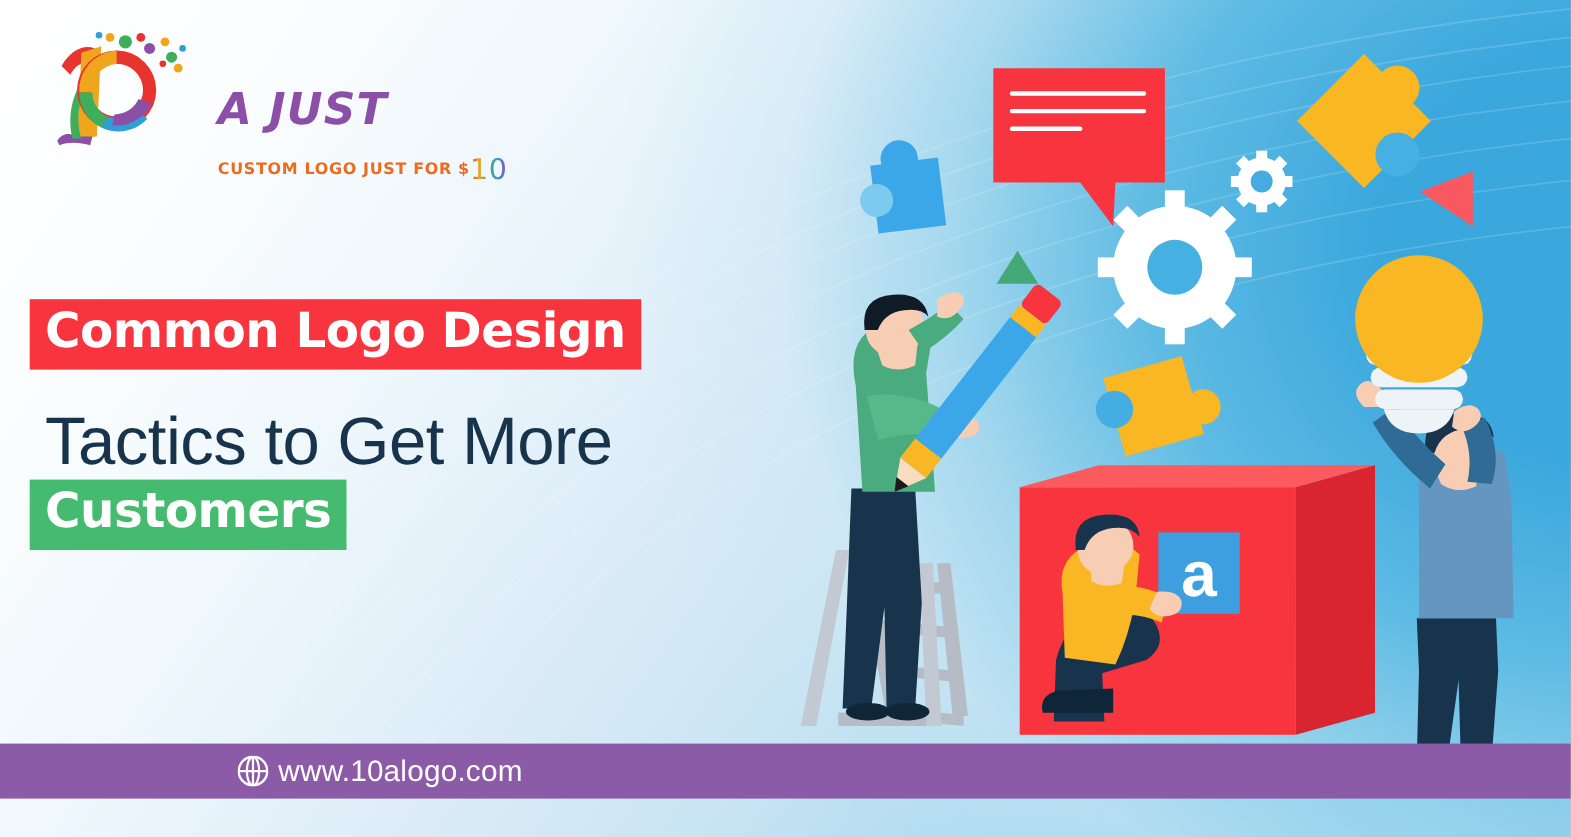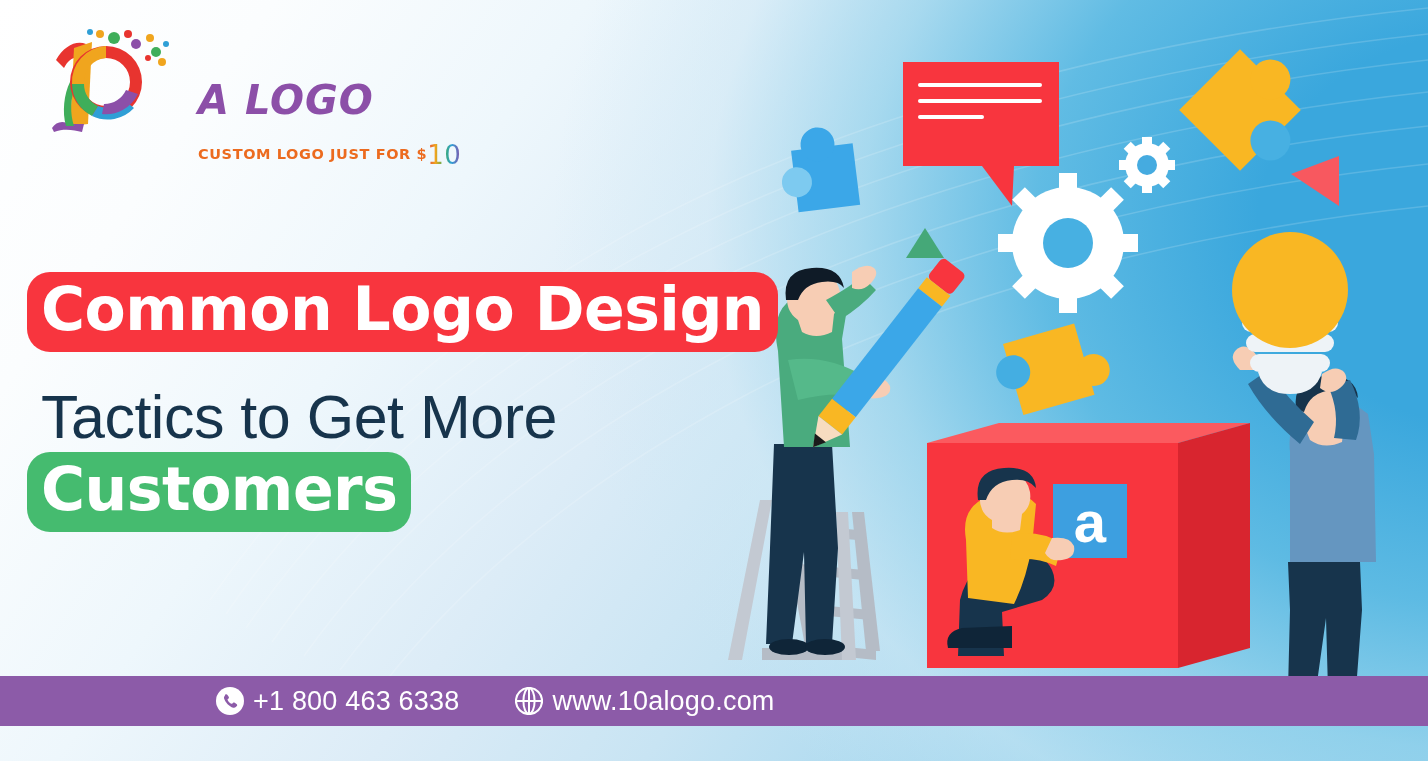--- a/index.html
+++ b/index.html
@@ -42,22 +42,22 @@
     -webkit-background-clip:text;background-clip:text;color:transparent;
     font-weight:normal;vertical-align:-5px;
   }
 
   
   .headline{position:absolute;left:27px;top:272px;}
   .hl-row{display:block;line-height:1;}
   .hl-1,.hl-3{
     display:inline-block;
     font-family:"DejaVu Sans", sans-serif;
-    font-weight:bold;font-size:60px;letter-spacing:-0.5px;
-    color:#ffffff;padding:7px 14px 13px 14px;border-radius:23px;
+    font-weight:bold;font-size:44px;letter-spacing:-0.5px;
+    color:#ffffff;padding:7px 14px 13px 14px;
   }
   .hl-1{background:#f8353e;}
   .hl-3{background:#45bb6f;text-align:center;}
   .hl-2{
     display:inline-block;
     font-family:"Liberation Sans", sans-serif;
     font-weight:normal;font-size:61px;letter-spacing:-0.5px;
     color:#17344c;padding:4px 14px 6px 14px;margin-top:33px;
   }
   .hl-row + .hl-row{margin-top:-2px;}
@@ -275,40 +275,33 @@
       <circle cx="98" cy="6" r="4" fill="#e8342f"></circle>
       <circle cx="106" cy="16" r="5" fill="#8c4fa8"></circle>
       <circle cx="120" cy="10" r="4" fill="#f0a51e"></circle>
       <circle cx="126" cy="24" r="5" fill="#3fae5a"></circle>
       <circle cx="136" cy="16" r="3" fill="#2f9fd6"></circle>
       <circle cx="118" cy="30" r="3" fill="#e8342f"></circle>
       <circle cx="132" cy="34" r="4" fill="#f0a51e"></circle>
       <circle cx="70" cy="6" r="4" fill="#f0a51e"></circle>
       <circle cx="60" cy="4" r="3" fill="#2f9fd6"></circle>
     </svg>
-    <div class="logo-word">A LOGO</div>
+    <div class="logo-word">A JUST</div>
     <div class="logo-tag"><span>CUSTOM LOGO JUST FOR $</span><span class="ten">10</span></div>
   </div>
 
   <div class="headline">
     <div class="hl-row"><span class="hl-1">Common Logo Design</span></div>
     <div class="hl-row"><span class="hl-2">Tactics to Get More</span></div>
     <div class="hl-row"><span class="hl-3">Customers</span></div>
   </div>
 
   <div class="footer">
     <div class="footer-inner">
 
-      <div class="fitem">
-        <svg class="ficon" viewBox="0 0 28 28">
-          <circle cx="14" cy="14" r="14" fill="#ffffff"></circle>
-          <path d="M9.3 7.6c.7-.6 1.7-.5 2.2.3l1.2 1.8c.4.6.3 1.3-.2 1.8l-.8.8c-.2.2-.2.4-.1.6.8 1.7 2.2 3.1 3.9 3.9.2.1.5.1.6-.1l.8-.8c.5-.5 1.2-.6 1.8-.2l1.8 1.2c.8.5.9 1.6.3 2.2l-1 1c-.7.7-1.7.9-2.6.6-2.1-.7-4-1.9-5.6-3.5-1.6-1.6-2.8-3.5-3.5-5.6-.3-.9-.1-1.9.6-2.6z" fill="#8c5ba8"></path>
-        </svg>
-        <span class="ftext">+1 800 463 6338</span>
-      </div>
 
       <div class="fitem">
         <svg class="ficon" viewBox="0 0 28 28">
           <circle cx="14" cy="14" r="13" fill="none" stroke="#ffffff" stroke-width="2.2"></circle>
           <ellipse cx="14" cy="14" rx="5.6" ry="13" fill="none" stroke="#ffffff" stroke-width="2"></ellipse>
           <line x1="1.6" y1="14" x2="26.4" y2="14" stroke="#ffffff" stroke-width="2"></line>
           <line x1="14" y1="1" x2="14" y2="27" stroke="#ffffff" stroke-width="2"></line>
         </svg>
         <span class="ftext">www.10alogo.com</span>
       </div>

